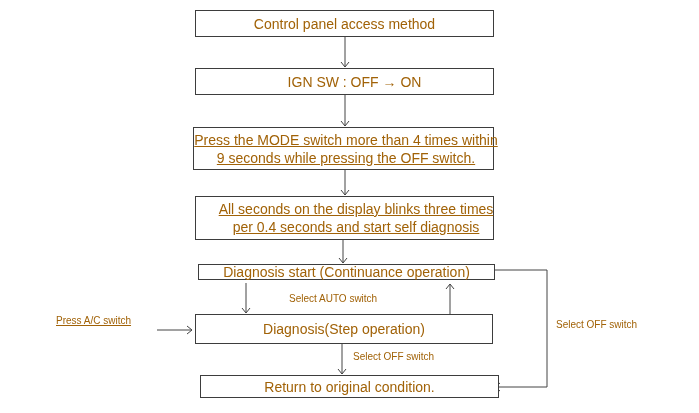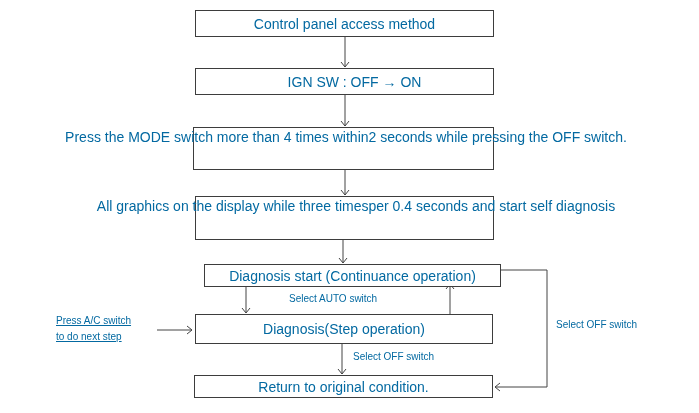--- a/index.html
+++ b/index.html
@@ -6,46 +6,48 @@
     margin: 0;
     padding: 0;
     background: #ffffff;
   }
   .canvas {
     position: relative;
     width: 699px;
     height: 413px;
     background: #ffffff;
     font-family: "Liberation Sans", sans-serif;
-    color: #0369a1;
+    color: #a16207;
     overflow: hidden;
   }
   .flow-box {
     position: absolute;
     box-sizing: border-box;
     border: 1px solid #3d3d3d;
     background: #ffffff;
     display: flex;
     align-items: center;
     justify-content: center;
     font-size: 14px;
     line-height: 18px;
     white-space: nowrap;
   }
   .flow-box.two-line {
-    align-items: flex-start;
+    flex-direction: column;
+    align-items: center;
     justify-content: center;
+    text-decoration: underline;
   }
   .box1 { left: 195px; top: 10px;  width: 299px; height: 27px; }
   .box2 { left: 195px; top: 68px;  width: 299px; height: 27px; padding-left: 20px; }
   .box3 { left: 193px; top: 127px; width: 301px; height: 43px; padding-left: 5px; }
   .box4 { left: 195px; top: 196px; width: 299px; height: 44px; padding-left: 23px; }
-  .box5 { left: 198px; top: 264px; width: 297px; height: 23px; margin-left: 6px; }
+  .box5 { left: 198px; top: 264px; width: 297px; height: 16px; }
   .box6 { left: 195px; top: 314px; width: 298px; height: 30px; text-align: center; }
-  .box7 { left: 194px; top: 375px; width: 299px; height: 23px; }
+  .box7 { left: 200px; top: 375px; width: 299px; height: 23px; }
   .edge-label {
     position: absolute;
     font-size: 10px;
     line-height: 16px;
     white-space: nowrap;
   }
   .lbl-select-auto      { left: 289px; top: 291px; }
   .lbl-select-off-mid   { left: 353px; top: 349px; }
   .lbl-select-off-right { left: 556px; top: 317px; }
   .lbl-press-ac         { left: 56px;  top: 313px; }
@@ -93,41 +95,40 @@
   <div class="flow-box box1">
     <span>Control panel access method</span>
   </div>
 
   <div class="flow-box box2">
     <span>IGN SW : OFF → ON</span>
   </div>
 
   <div class="flow-box box3 two-line">
     <span>Press the MODE switch more than 4 times within</span>
-    <span>2 seconds while pressing the OFF switch.</span>
+    <span>9 seconds while pressing the OFF switch.</span>
   </div>
 
   <div class="flow-box box4 two-line">
-    <span>All graphics on the display while three times</span>
+    <span>All seconds on the display blinks three times</span>
     <span>per 0.4 seconds and start self diagnosis</span>
   </div>
 
   <div class="flow-box box5">
     <span>Diagnosis start (Continuance operation)</span>
   </div>
 
   <div class="flow-box box6">
     <span>Diagnosis(Step operation)</span>
   </div>
 
   <div class="flow-box box7">
     <span>Return to original condition.</span>
   </div>
 
   <span class="edge-label lbl-select-auto">Select AUTO switch</span>
   <span class="edge-label lbl-select-off-mid">Select OFF switch</span>
   <span class="edge-label lbl-select-off-right">Select OFF switch</span>
   <span class="edge-label lbl-press-ac">
     <span class="line">Press A/C switch</span>
-    <span class="line">to do next step</span>
   </span>
 
 </div>
 
 </body></html>

